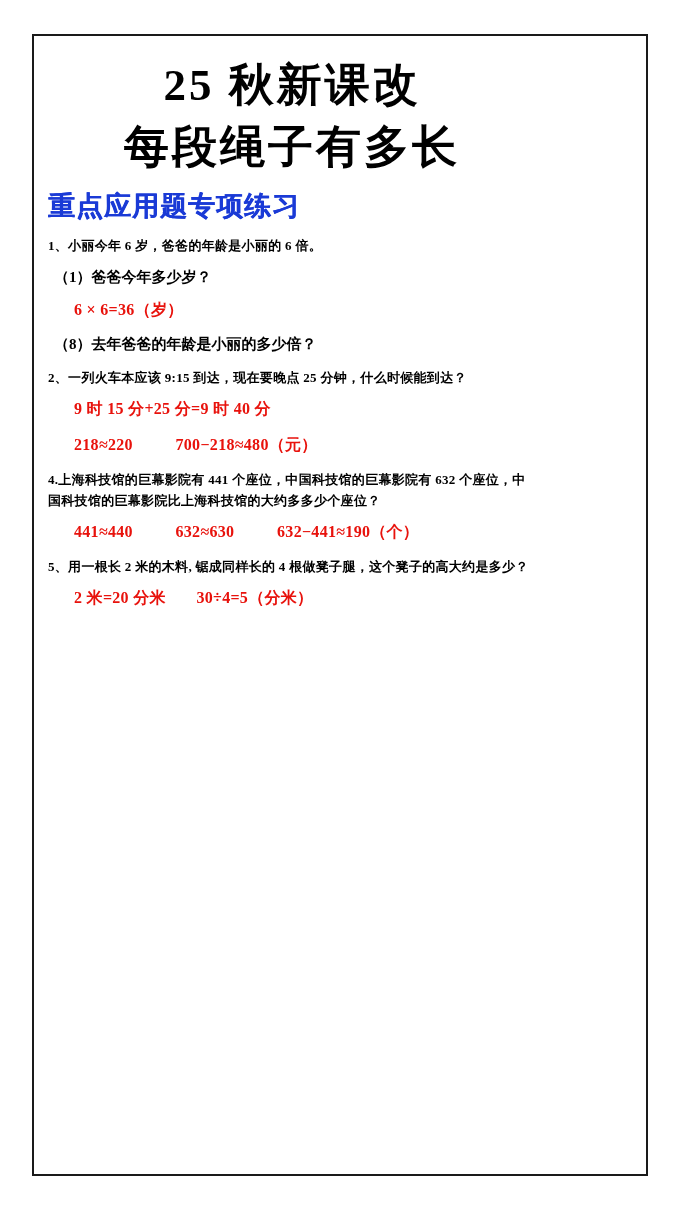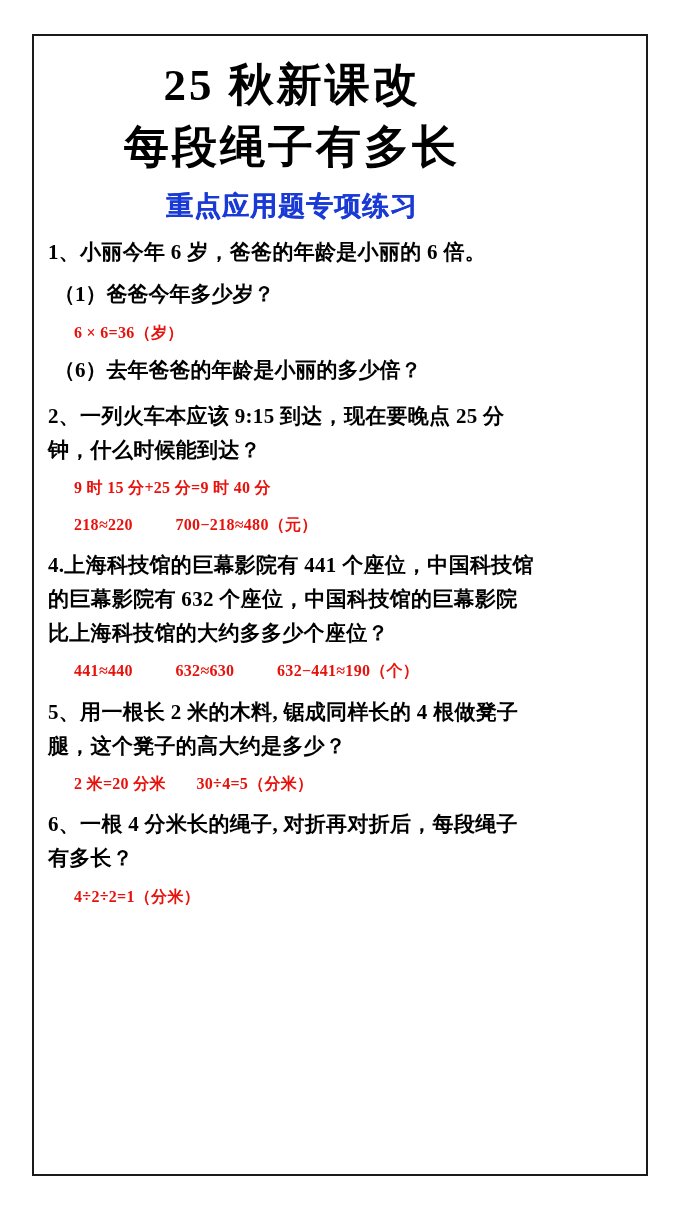--- a/index.html
+++ b/index.html
@@ -43,40 +43,39 @@
     font-family: "Liberation Serif", "DejaVu Serif", serif;
     font-weight: bold;
     font-size: 45px;
     letter-spacing: 3px;
     color: #000000;
     line-height: 1.38;
     white-space: nowrap;
   }
   .subtitle {
     margin-top: 10px;
-    text-align: center;
     font-weight: bold;
     font-size: 27px;
     color: #1a3ad6;
     letter-spacing: 1px;
     text-shadow: 0.5px 0 0 #1a3ad6;
   }
   .qblock {
     margin-top: 11px;
   }
   .q-text {
     font-weight: bold;
-    font-size: 21px;
+    font-size: 13px;
     color: #000000;
     line-height: 1.62;
     letter-spacing: 0.3px;
   }
   .q-sub {
     font-weight: bold;
-    font-size: 21px;
+    font-size: 15px;
     color: #000000;
     line-height: 1.6;
     margin-top: 9px;
     padding-left: 6px;
   }
   .answer {
     font-weight: bold;
     font-size: 16px;
     color: #e8120c;
     line-height: 1.6;
@@ -100,21 +99,21 @@
       <div class="title-line">25 秋新课改</div>
       <div class="title-line">每段绳子有多长</div>
     </div>
 
     <div class="subtitle">重点应用题专项练习</div>
 
     <div class="qblock">
       <div class="q-text">1、小丽今年 6 岁，爸爸的年龄是小丽的 6 倍。</div>
       <div class="q-sub">（1）爸爸今年多少岁？</div>
       <div class="answer">6 × 6=36（岁）</div>
-      <div class="q-sub">（6）去年爸爸的年龄是小丽的多少倍？</div>
+      <div class="q-sub">（8）去年爸爸的年龄是小丽的多少倍？</div>
     </div>
 
     <div class="qblock">
       <div class="q-text">2、一列火车本应该 9:15 到达，现在要晚点 25 分钟，什么时候能到达？</div>
       <div class="answer">9 时 15 分+25 分=9 时 40 分</div>
     </div>
 
     <div class="qblock">
       <div class="answer wide">
         <span>218≈220</span>
@@ -136,19 +135,15 @@
 
     <div class="qblock">
       <div class="q-text">5、用一根长 2 米的木料, 锯成同样长的 4 根做凳子腿，这个凳子的高大约是多少？</div>
       <div class="answer">
         <span>2 米=20 分米</span>
         <span class="gap" style="display:inline-block;width:22px;"></span>
         <span>30÷4=5（分米）</span>
       </div>
     </div>
 
-    <div class="qblock">
-      <div class="q-text">6、一根 4 分米长的绳子, 对折再对折后，每段绳子有多长？</div>
-      <div class="answer">4÷2÷2=1（分米）</div>
-    </div>
 
   </div>
 </div>
 
 </body></html>

